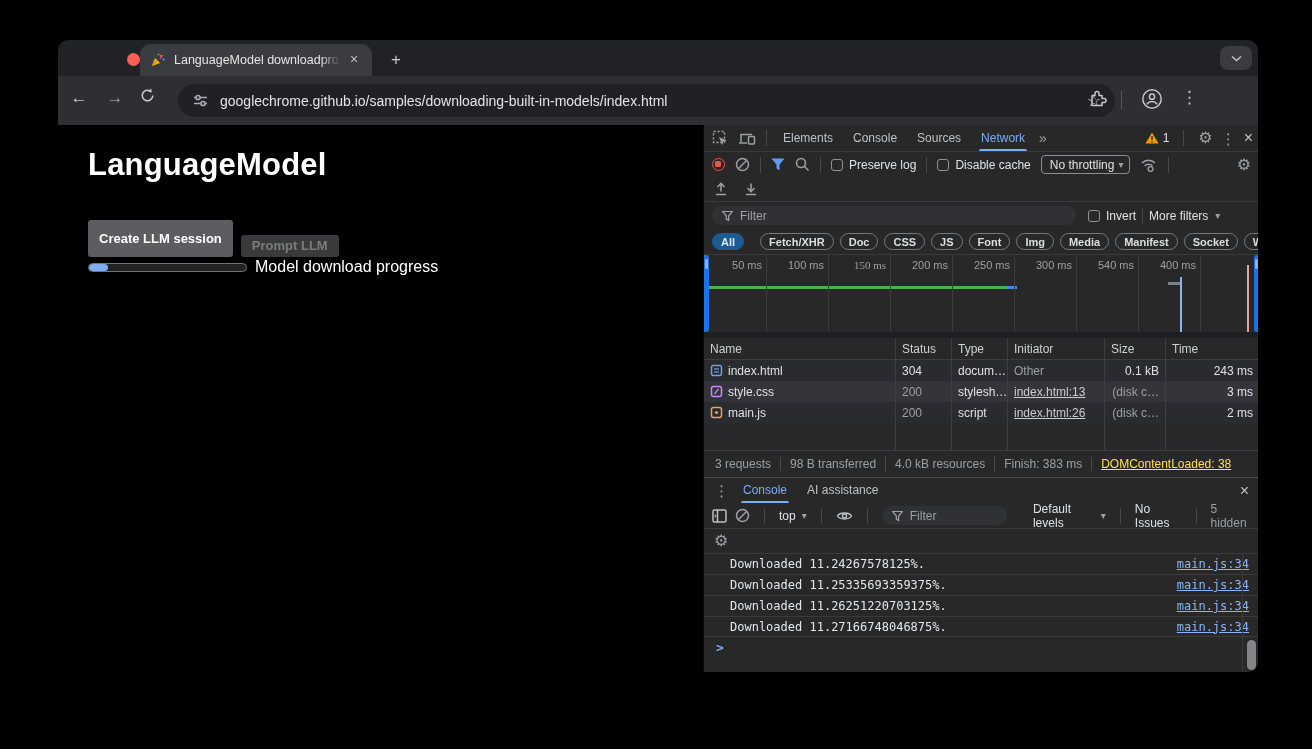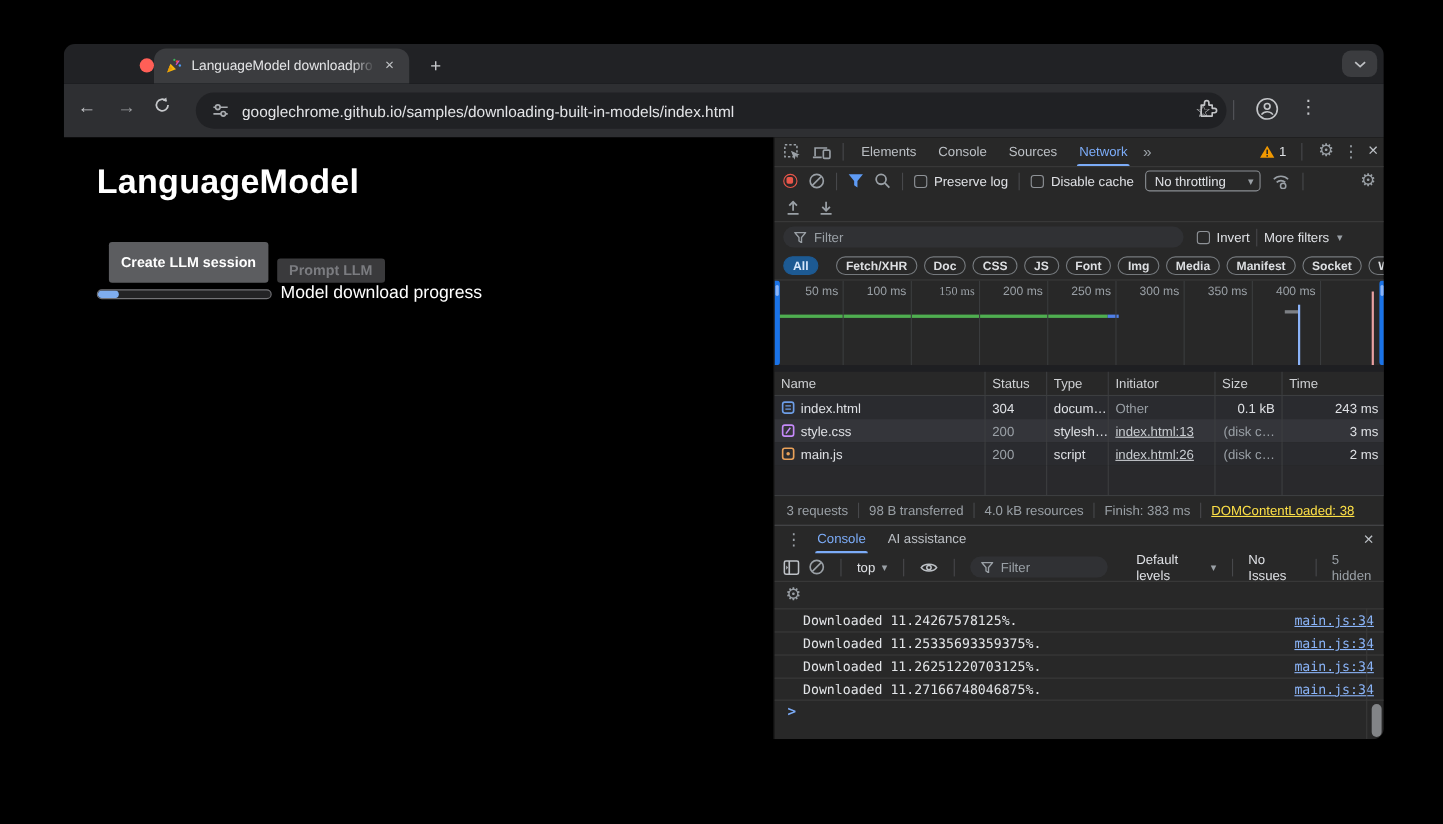--- a/index.html
+++ b/index.html
@@ -39,21 +39,21 @@
   
   .content { position:absolute; left:0; top:85px; width:100%; height:547px; display:flex; }
   .page { width:645px; height:100%; background:#000; position:relative; }
   .devtools { width:555px; height:100%; background:#282828; position:relative;
               border-left:1px solid #0a0a0a; font-size:12px; color:#dfe1e5; overflow:hidden; }
 
   
   .h1 { position:absolute; left:30px; top:22px; font-size:31px; font-weight:700; color:#fff; letter-spacing:.2px; }
   .btnrow { position:absolute; left:30px; top:95px; display:flex; gap:8px; }
   .btn { font-size:13px; font-weight:700; padding:3px 11px 4px; border-radius:3px; border:none; }
-  .btn-on { background:#5c5d60; color:#fff;margin-left:11px; }
+  .btn-on { background:#5c5d60; color:#fff; }
   .btn-off { background:#3a3a3c; color:#7b7c80;margin-top:15px; }
   .progrow { position:absolute; left:30px; top:133px; display:flex; align-items:center; }
   .progress { width:159px; height:9px; border:1px solid #737377; background:#232325; border-radius:5px; overflow:hidden; }
   .progress-fill { height:100%; background:#7fadee; border-radius:4px; }
   .proglabel { color:#fff; font-size:16px; margin-left:8px; white-space:nowrap; }
 
   
   .dt-row { position:absolute; left:0; width:555px; display:flex; align-items:center; }
   .dtsep { width:1px; height:16px; background:#47484b; margin:0 6px; flex:0 0 1px; }
   .dim { color:#9aa0a6; }
@@ -69,21 +69,21 @@
   .warnbadge { display:flex; align-items:center; gap:4px; color:#dfe1e5; }
   .glyphbtn { color:#9aa0a6; font-size:15px; line-height:1; }
 
   .dt-nettoolbar { top:27px; height:25px; border-bottom:0; padding:0 8px; gap:10px; }
   .record { width:13px; height:13px; border:1.5px solid #e8564a; border-radius:50%; position:relative; flex:0 0 13px;}
   .record::after { content:""; position:absolute; left:2px; top:2px; width:6px; height:6px; background:#e8564a; border-radius:1.5px; }
   .clearbtn circle, .clearbtn line { stroke:#9aa0a6; }
   .cb { width:12px; height:12px; border:1.5px solid #8f9398; border-radius:3px; flex:0 0 12px; margin-right:6px; }
   .cbl { display:flex; align-items:center; color:#dfe1e5; }
   .throttle { border:1px solid #8a8e93; border-radius:4px; height:19px; padding:0 6px 0 8px; display:flex;
-              align-items:center; color:#dfe1e5; gap:20px; }
+              align-items:center; color:#dfe1e5; gap:4px; }
   .caret { color:#9aa0a6; font-size:10px; }
 
   .dt-harrow { top:52px; height:25px; border-bottom:1px solid #3a3a3a; padding:0 10px; gap:16px; }
 
   .dt-filterrow { top:77px; height:27px; padding:0 8px; }
   .pillinput { background:#303134; border-radius:10px; height:19px; display:flex; align-items:center;
                padding:0 10px; color:#9aa0a6; gap:7px; }
   .netfilterpill { width:364px; }
   .dt-chipsrow { top:104px; height:26px; border-bottom:1px solid #3a3a3a; padding:0 8px; gap:6px; }
   .chip { border:1px solid #75797d; border-radius:9px; height:17px; line-height:16px; padding:0 8px;
@@ -381,21 +381,21 @@
           <span class="ticklabel" style="left: 120px;">100 ms</span>
           <div class="gridline" style="left: 186px;"></div>
           <span class="ticklabel" style="left: 182px; font-family: Liberation Serif, serif;">150 ms</span>
           <div class="gridline" style="left: 248px;"></div>
           <span class="ticklabel" style="left: 244px;">200 ms</span>
           <div class="gridline" style="left: 310px;"></div>
           <span class="ticklabel" style="left: 306px;">250 ms</span>
           <div class="gridline" style="left: 372px;"></div>
           <span class="ticklabel" style="left: 368px;">300 ms</span>
           <div class="gridline" style="left: 434px;"></div>
-          <span class="ticklabel" style="left: 430px;">350 ms</span>
+          <span class="ticklabel" style="left: 430px;">540 ms</span>
           <div class="gridline" style="left: 496px;"></div>
           <span class="ticklabel" style="left: 492px;">400 ms</span>
         </div>
       <div class="ovstrip"></div>
 
       <div class="nettable">
         <div class="trow thead">
           <span class="tcell">Name</span>
           <span class="tcell">Status</span>
           <span class="tcell">Type</span>

